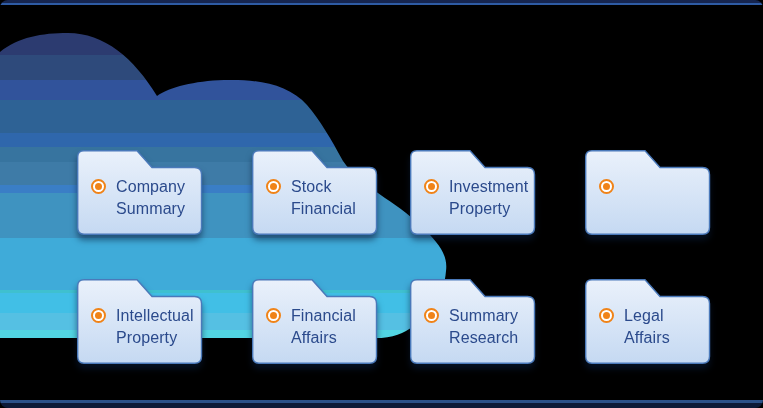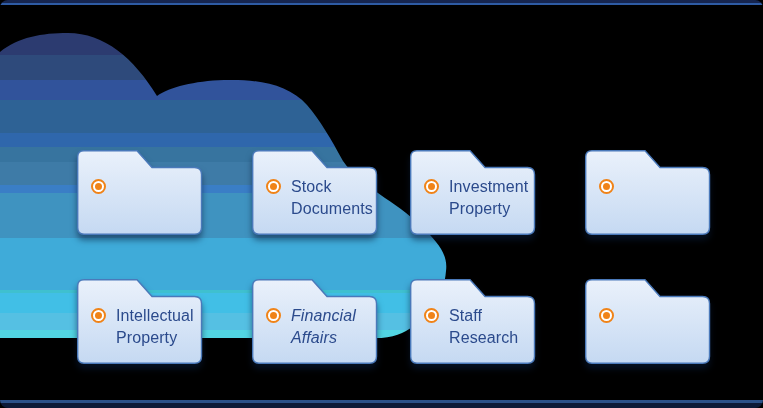--- a/index.html
+++ b/index.html
@@ -91,31 +91,32 @@
 
   <div id="folders">
       <div class="folder" style="left: 75px; top: 149px;">
       <svg class="folder-shape" viewBox="0 0 130 88" aria-hidden="true">
         <path d="M2.7,8 Q2.7,1.7 9,1.7 H62 L77,18.5 H119.5 Q126.5,18.5 126.5,25.5 V78.5 Q126.5,85.3 119.5,85.3 H9 Q2.7,85.3 2.7,78.5 Z" fill="url(#folderGrad)" stroke="#4a79ba" stroke-width="1.4"></path>
       </svg>
       <div class="folder-content">
         <span class="dot-icon">
             <span class="dot-inner"></span>
           </span>
+        <span class="folder-label">Company Summary</span>
       </div>
     </div>
       <div class="folder" style="left: 250px; top: 149px;">
       <svg class="folder-shape" viewBox="0 0 130 88" aria-hidden="true">
         <path d="M2.7,8 Q2.7,1.7 9,1.7 H62 L77,18.5 H119.5 Q126.5,18.5 126.5,25.5 V78.5 Q126.5,85.3 119.5,85.3 H9 Q2.7,85.3 2.7,78.5 Z" fill="url(#folderGrad)" stroke="#4a79ba" stroke-width="1.4"></path>
       </svg>
       <div class="folder-content">
         <span class="dot-icon">
             <span class="dot-inner"></span>
           </span>
-        <span class="folder-label">Stock Documents</span>
+        <span class="folder-label">Stock Financial</span>
       </div>
     </div>
       <div class="folder" style="left: 408px; top: 149px;">
       <svg class="folder-shape" viewBox="0 0 130 88" aria-hidden="true">
         <path d="M2.7,8 Q2.7,1.7 9,1.7 H62 L77,18.5 H119.5 Q126.5,18.5 126.5,25.5 V78.5 Q126.5,85.3 119.5,85.3 H9 Q2.7,85.3 2.7,78.5 Z" fill="url(#folderGrad)" stroke="#4a79ba" stroke-width="1.4"></path>
       </svg>
       <div class="folder-content">
         <span class="dot-icon">
             <span class="dot-inner"></span>
           </span>
@@ -136,47 +137,48 @@
       <svg class="folder-shape" viewBox="0 0 130 88" aria-hidden="true">
         <path d="M2.7,8 Q2.7,1.7 9,1.7 H62 L77,18.5 H119.5 Q126.5,18.5 126.5,25.5 V78.5 Q126.5,85.3 119.5,85.3 H9 Q2.7,85.3 2.7,78.5 Z" fill="url(#folderGrad)" stroke="#4a79ba" stroke-width="1.4"></path>
       </svg>
       <div class="folder-content">
         <span class="dot-icon">
             <span class="dot-inner"></span>
           </span>
         <span class="folder-label">Intellectual Property</span>
       </div>
     </div>
-      <div class="folder" style="left: 250px; top: 278px; font-style: italic;">
+      <div class="folder" style="left: 250px; top: 278px;">
       <svg class="folder-shape" viewBox="0 0 130 88" aria-hidden="true">
         <path d="M2.7,8 Q2.7,1.7 9,1.7 H62 L77,18.5 H119.5 Q126.5,18.5 126.5,25.5 V78.5 Q126.5,85.3 119.5,85.3 H9 Q2.7,85.3 2.7,78.5 Z" fill="url(#folderGrad)" stroke="#4a79ba" stroke-width="1.4"></path>
       </svg>
       <div class="folder-content">
         <span class="dot-icon">
             <span class="dot-inner"></span>
           </span>
         <span class="folder-label">Financial Affairs</span>
       </div>
     </div>
       <div class="folder" style="left: 408px; top: 278px;">
       <svg class="folder-shape" viewBox="0 0 130 88" aria-hidden="true">
         <path d="M2.7,8 Q2.7,1.7 9,1.7 H62 L77,18.5 H119.5 Q126.5,18.5 126.5,25.5 V78.5 Q126.5,85.3 119.5,85.3 H9 Q2.7,85.3 2.7,78.5 Z" fill="url(#folderGrad)" stroke="#4a79ba" stroke-width="1.4"></path>
       </svg>
       <div class="folder-content">
         <span class="dot-icon">
             <span class="dot-inner"></span>
           </span>
-        <span class="folder-label">Staff Research</span>
+        <span class="folder-label">Summary Research</span>
       </div>
     </div>
       <div class="folder" style="left: 583px; top: 278px;">
       <svg class="folder-shape" viewBox="0 0 130 88" aria-hidden="true">
         <path d="M2.7,8 Q2.7,1.7 9,1.7 H62 L77,18.5 H119.5 Q126.5,18.5 126.5,25.5 V78.5 Q126.5,85.3 119.5,85.3 H9 Q2.7,85.3 2.7,78.5 Z" fill="url(#folderGrad)" stroke="#4a79ba" stroke-width="1.4"></path>
       </svg>
       <div class="folder-content">
         <span class="dot-icon">
             <span class="dot-inner"></span>
           </span>
+        <span class="folder-label">Legal Affairs</span>
       </div>
     </div>
     </div>
 
 </div>
 
 </body></html>

